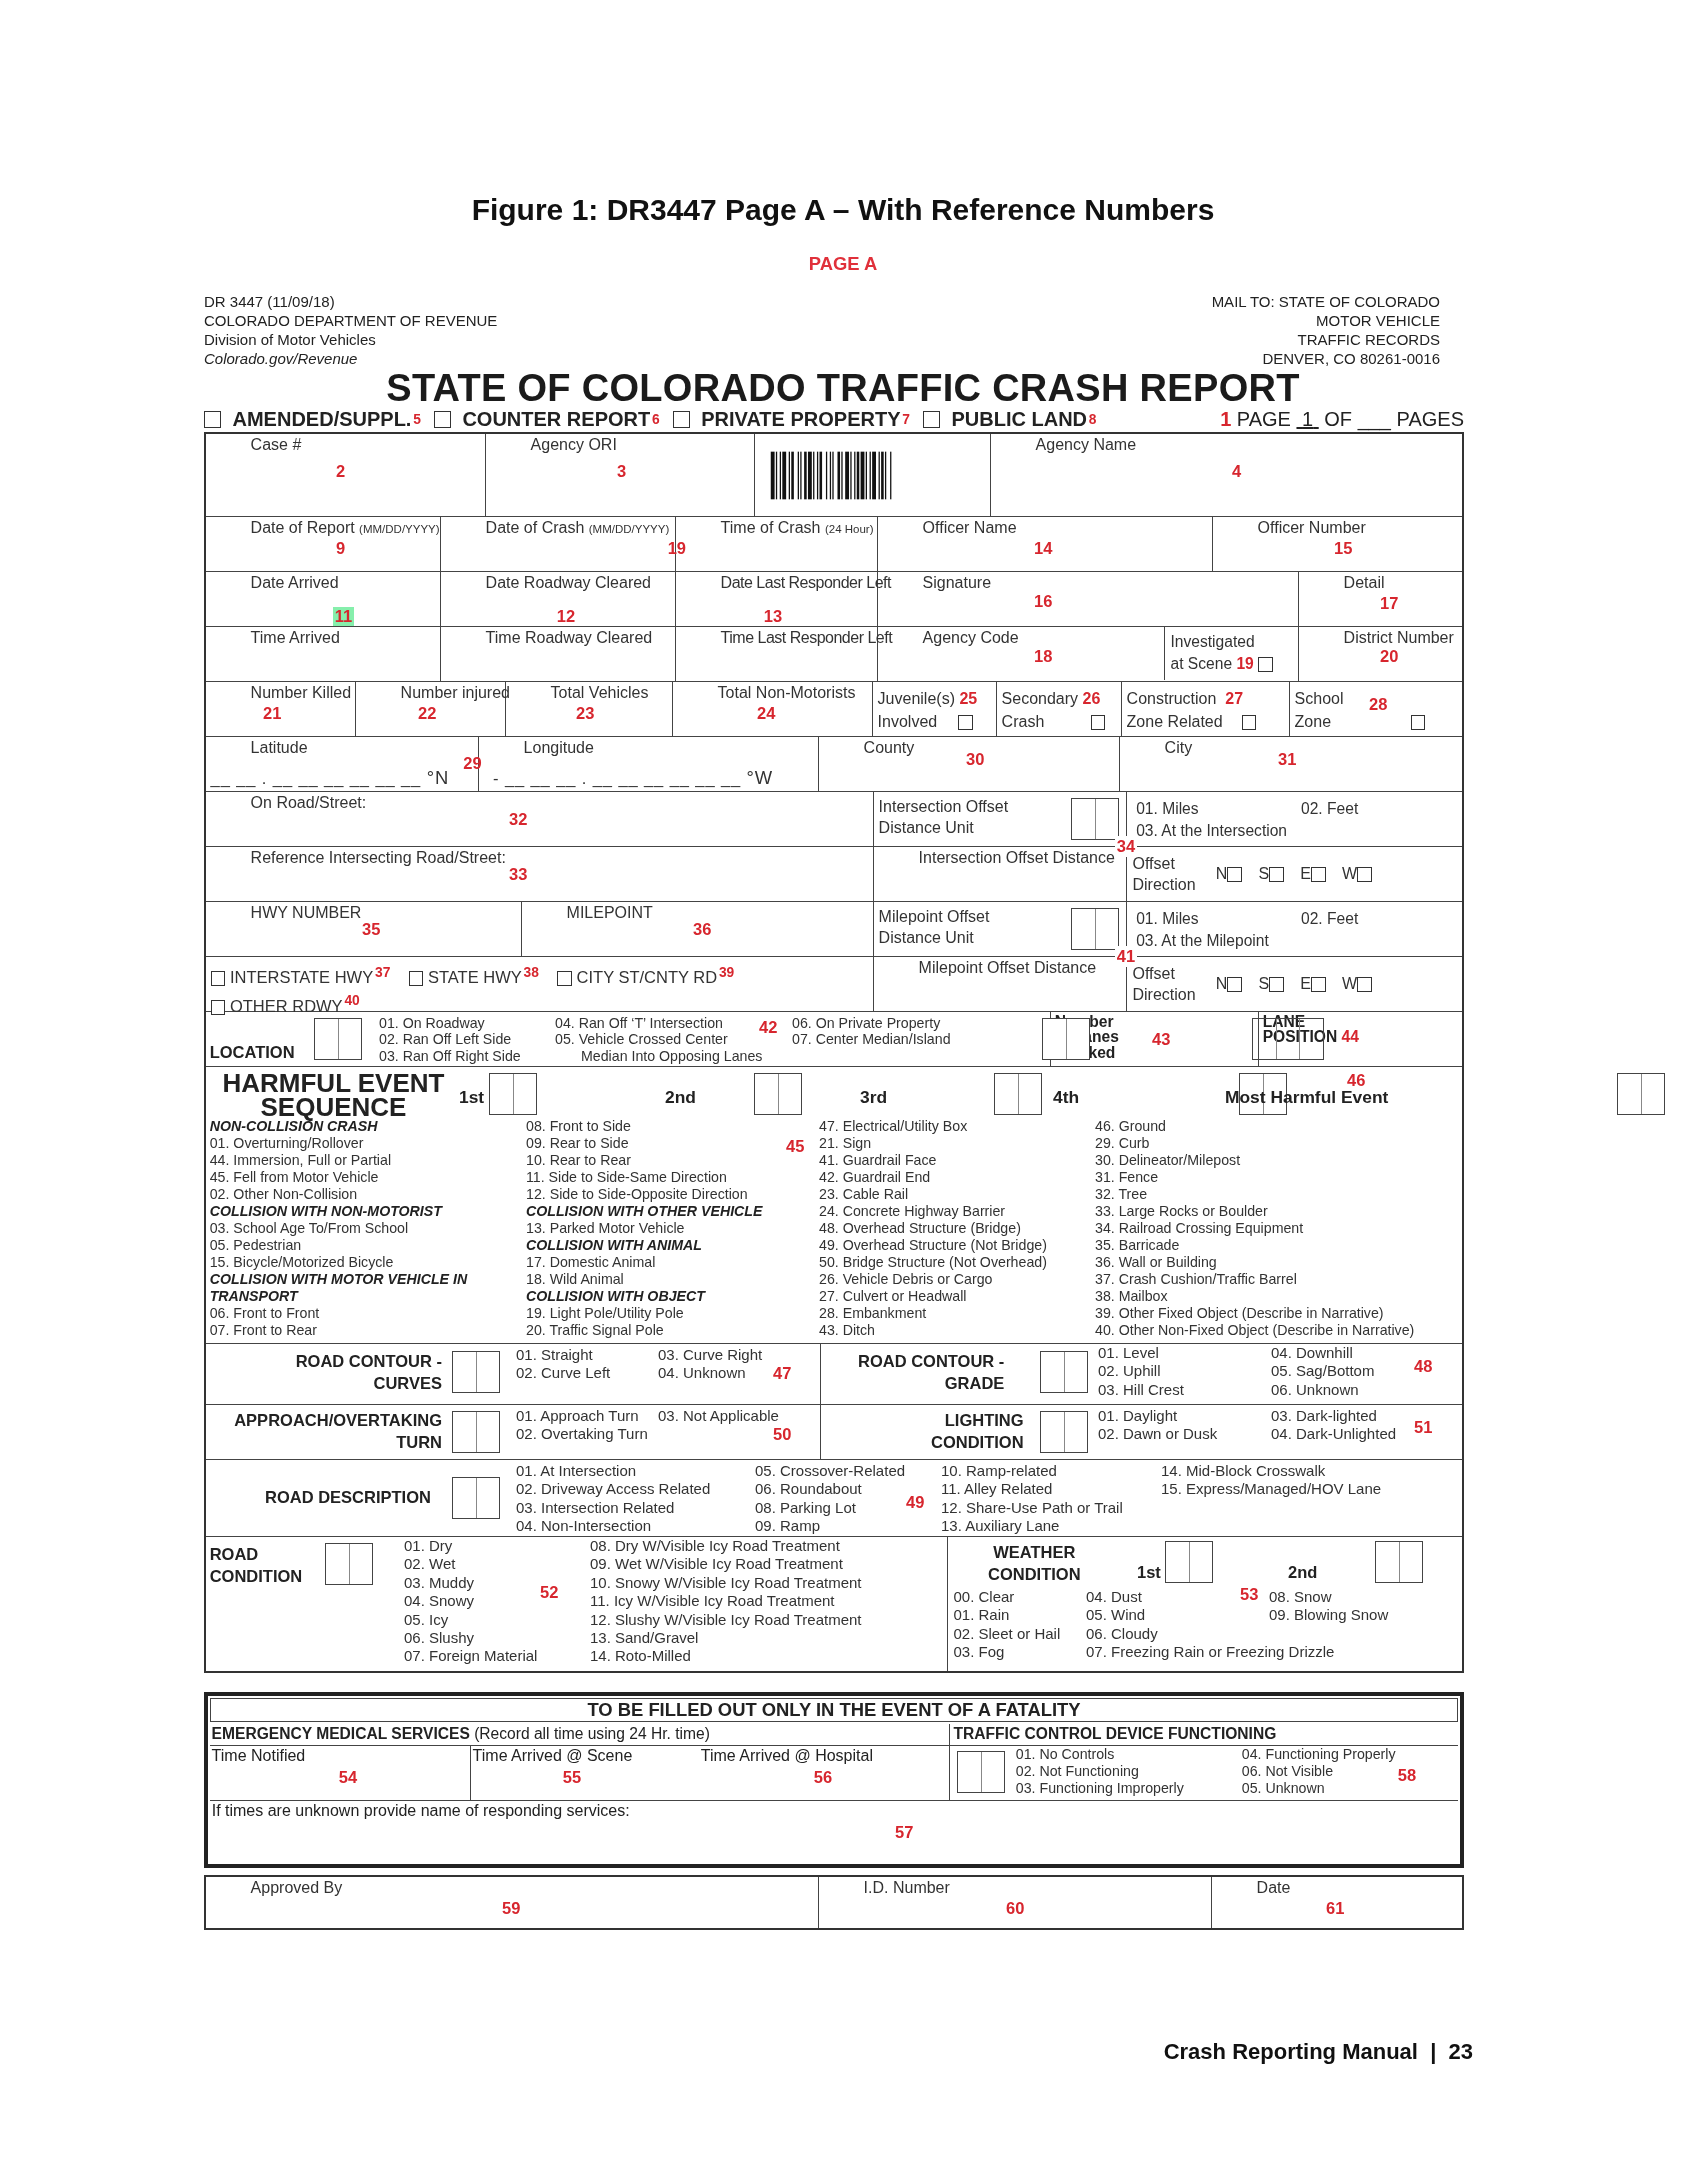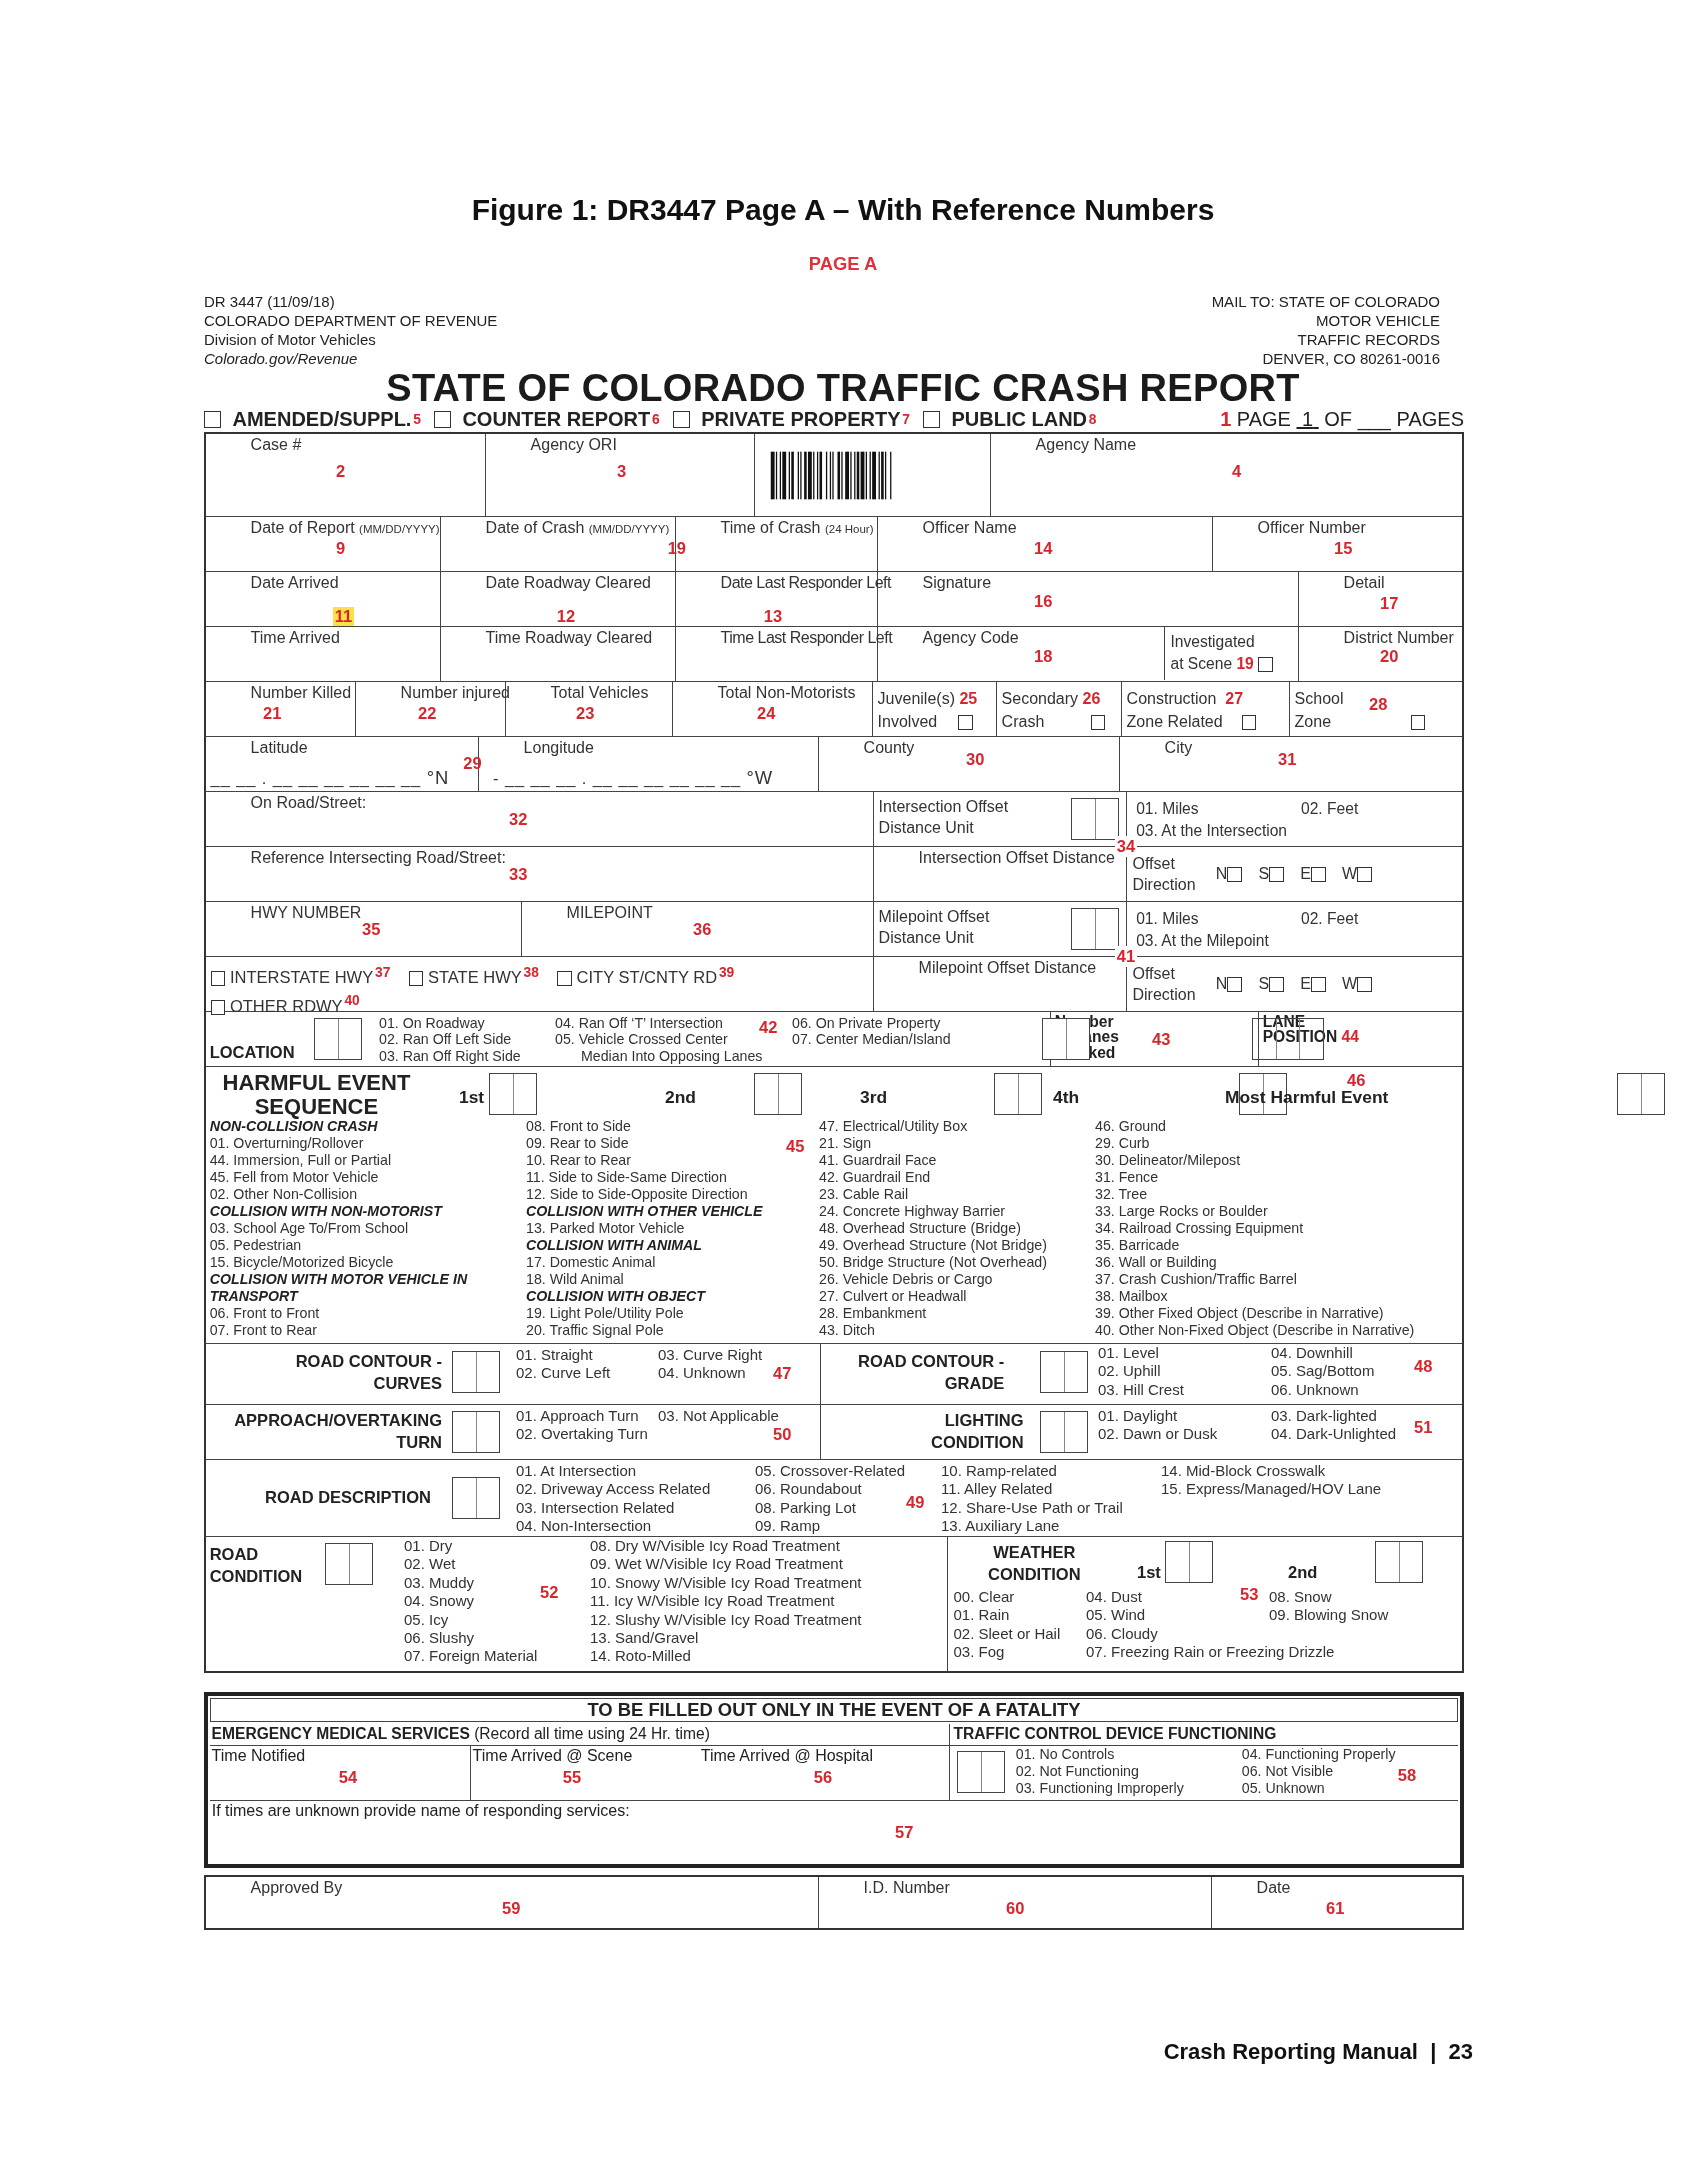--- a/index.html
+++ b/index.html
@@ -150,21 +150,21 @@
     <div class="cell" style="flex:1">
       <span class="lbl">Officer Number</span>
       <span class="num" style="left:121px;top:22px">15</span>
     </div>
   </div>
 
   <div class="row" style="height:110px">
     <div class="cell" style="width:235px;padding:0">
       <div style="height:55px;border-bottom:1.4px solid #444;padding:1.8px 4.6px;position:relative">
         <span class="lbl">Date Arrived</span>
-        <span class="num" style="left:127px;top:35px;background:#fde047;padding:0 1.8px">11</span>
+        <span class="num" style="left:127px;top:35px;background:#86efac;padding:0 1.8px">11</span>
       </div>
       <div style="padding:1.8px 4.6px">
           <span class="lbl">Time Arrived</span>
         </div>
     </div>
     <div class="cell" style="width:235px;padding:0">
       <div style="height:55px;border-bottom:1.4px solid #444;padding:1.8px 4.6px;position:relative">
         <span class="lbl">Date Roadway Cleared</span>
         <span class="num" style="left:114px;top:35px;background:#fff;padding:0 1.8px">12</span>
       </div>
@@ -377,21 +377,21 @@
     <div class="cell" style="flex:1;padding:0">
       <div class="bold-lbl abs" style="left:3.7px;top:1.8px;font-size:15.6px;line-height:15.6px">
           <div>LANE</div>
           <div><span>POSITION</span> <span class="red">44</span></div>
         </div>
       <span class="tbox abs" style="right:7.3px;top:5.5px"></span>
     </div>
   </div>
 
   <div class="row" style="height:277px;display:block">
-    <div class="abs bold-lbl" style="left:16.5px;top:3.7px;font-size:22px;line-height:24px;text-align:center">
+    <div class="abs bold-lbl" style="left:16.5px;top:3.7px;font-size:26px;line-height:24px;text-align:center">
       <div>HARMFUL EVENT</div>
         <div>SEQUENCE</div>
     </div>
     <div class="abs bold-lbl" style="left:253px;top:20px;font-size:17.4px"><span>1st</span></div>
     <span class="dbox abs" style="left:283px;top:5.5px"></span>
     <div class="abs bold-lbl" style="left:459px;top:20px;font-size:17.4px"><span>2nd</span></div>
     <span class="dbox abs" style="left:496px;top:5.5px"></span>
     <div class="abs bold-lbl" style="left:654px;top:20px;font-size:17.4px"><span>3rd</span></div>
     <span class="dbox abs" style="left:684px;top:5.5px"></span>
     <div class="abs bold-lbl" style="left:847px;top:20px;font-size:17.4px"><span>4th</span></div>

